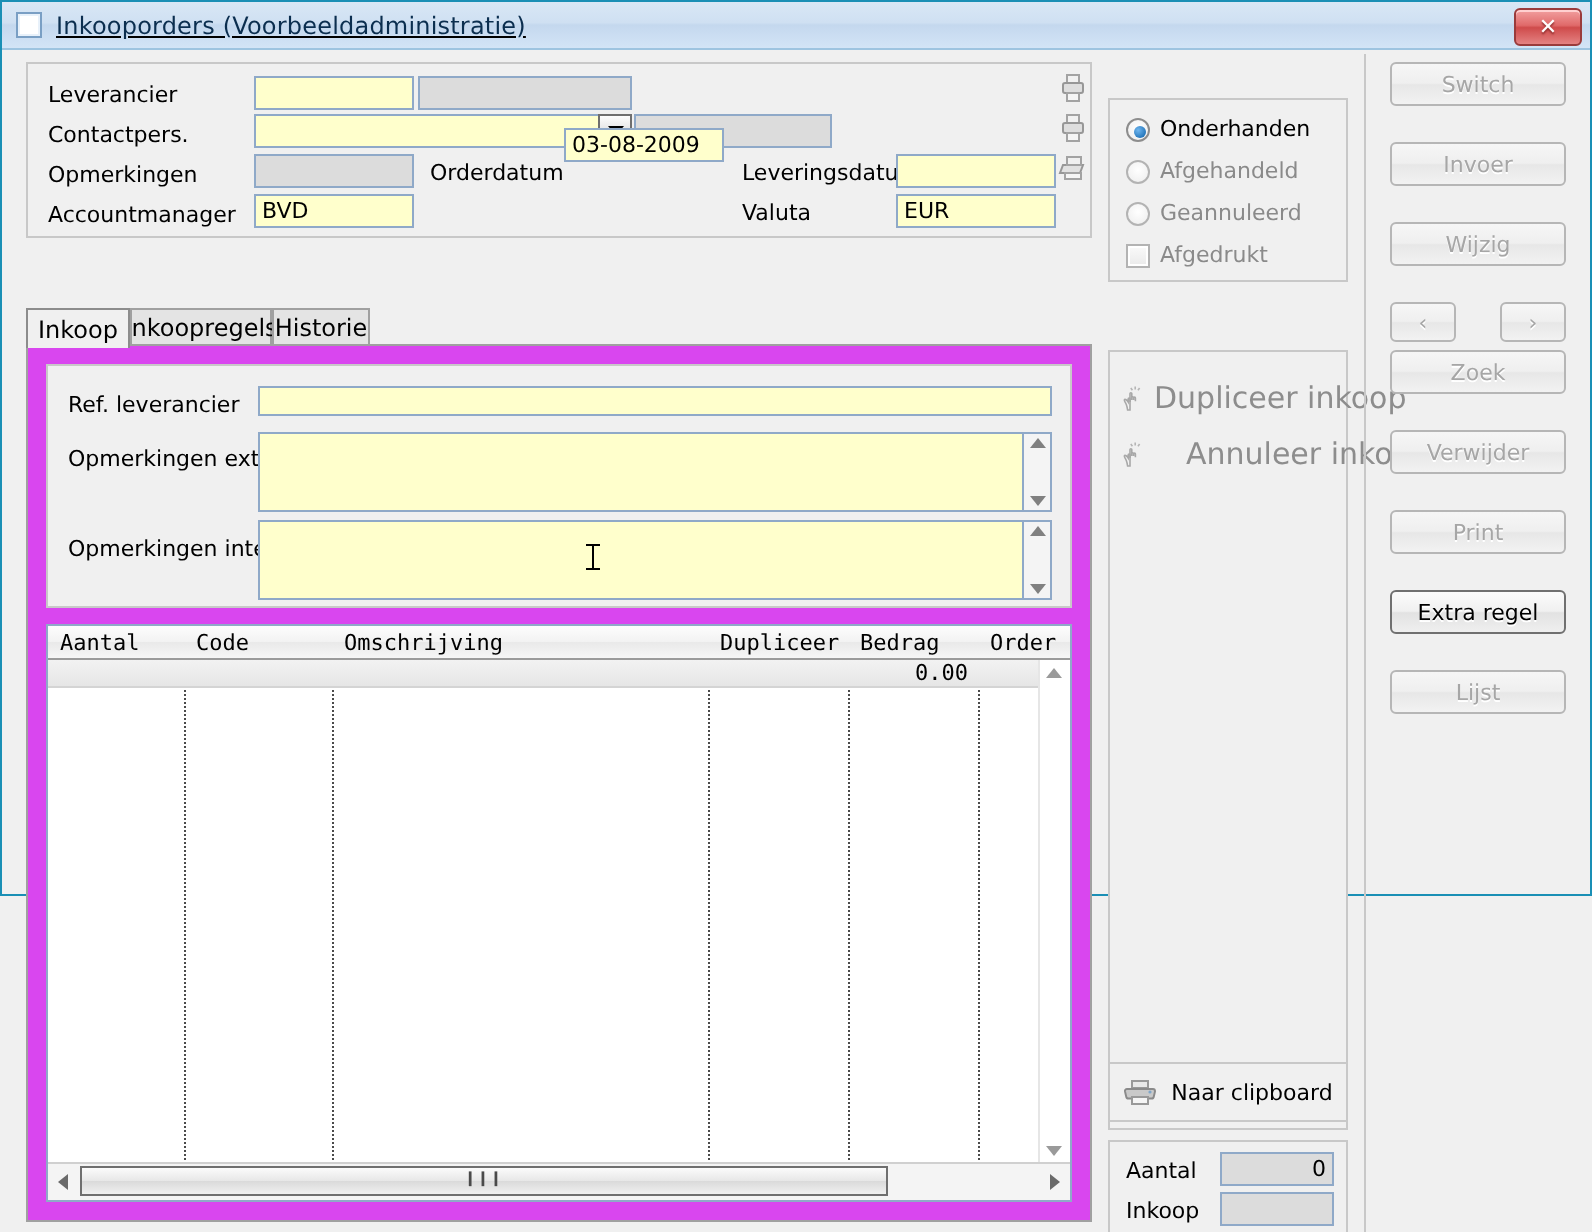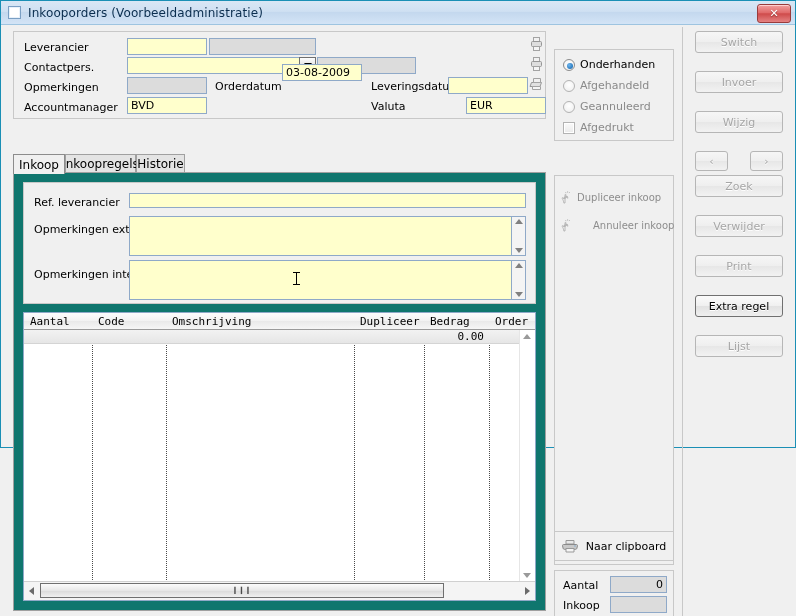--- a/index.html
+++ b/index.html
@@ -8,21 +8,21 @@
     font-family:"DejaVu Sans","Liberation Sans",sans-serif;
     font-size:11px;
     background:#f0f0f0;
     -webkit-font-smoothing:none;
   }
   .window{
     position:absolute;left:0;top:0;width:796px;height:448px;
     box-sizing:border-box;
     border:1px solid #1a8fb5;
     background:#f0f0f0;
-    display:flex;flex-direction:column;
+    display:flex;flex-direction:column;text-decoration:underline;
   }
   
   .titlebar{
     height:23px;flex:0 0 23px;position:relative;
     background:linear-gradient(to bottom,#d9e7f5 0%,#cfe0f2 45%,#c4d8ee 50%,#d3e4f6 100%);
     border-bottom:1px solid #9ec4e0;
     display:flex;align-items:center;
   }
   .title-icon{
     width:13px;height:13px;margin-left:7px;margin-right:7px;
@@ -95,21 +95,21 @@
   .tabstrip{position:absolute;left:12px;top:129px;width:533px;height:19px;}
   .tab{
     position:absolute;top:0;height:19px;box-sizing:border-box;
     border:1px solid #a0a0a0;border-bottom:none;
     background:#e4e4e4;font-size:12px;color:#000;
     display:flex;align-items:center;justify-content:center;padding:0 6px;cursor:pointer;
   }
   .tab.active{background:#f0f0f0;border-color:#8c8c8c;z-index:3;height:20px;}
   .tabpanel{
     position:absolute;left:12px;top:147px;width:533px;height:439px;
-    box-sizing:border-box;border:1px solid #a0a0a0;background:#0f766e;
+    box-sizing:border-box;border:1px solid #a0a0a0;background:#d946ef;
   }
   
   #notes-group{left:9px;top:9px;width:513px;height:122px;}
   .vscroll{
     position:absolute;box-sizing:border-box;width:15px;
     border:1px solid #8fa9c8;background:#f4f4f4;
     display:flex;flex-direction:column;justify-content:space-between;align-items:center;
     cursor:pointer;
   }
   .vscroll .ar{width:0;height:0;border-left:4px solid transparent;border-right:4px solid transparent;margin:2px 0;}
@@ -166,21 +166,21 @@
     position:absolute;left:16px;top:1px;height:15px;width:404px;box-sizing:border-box;
     border:1px solid #6f6f6f;
     background:linear-gradient(to bottom,#fbfbfb,#e7e7e7 50%,#dadada 51%,#f0f0f0);
     display:flex;align-items:center;justify-content:center;cursor:pointer;
   }
   .grip{font-family:"DejaVu Sans Mono",monospace;font-size:9px;color:#4a4a4a;letter-spacing:1px;line-height:1;}
   
   #mid-group{left:553px;top:150px;width:120px;height:390px;}
   .linkbtn{
     position:absolute;left:6px;display:flex;align-items:center;
-    font-size:10px;color:#8d8d8d;white-space:nowrap;cursor:default;
+    font-size:15px;color:#8d8d8d;white-space:nowrap;cursor:default;
   }
   .hand-icon{width:13px;height:14px;margin-right:3px;flex:0 0 13px;}
   .clipgroup{position:absolute;left:553px;top:506px;width:120px;height:30px;}
   .clip-row{
     position:absolute;left:0;top:0;width:100%;height:100%;
     display:flex;align-items:center;justify-content:center;cursor:pointer;
   }
   .printer{width:16px;height:14px;margin-right:8px;flex:0 0 16px;}
   #tot-group{left:553px;top:545px;width:120px;height:47px;}
   
@@ -230,21 +230,21 @@
       <div class="fld gray" style="left:303px;top:25px;width:99px;height:17px;"></div>
 
       <div class="fld gray" style="left:113px;top:45px;width:80px;height:17px;"></div>
       <div class="lbl" style="left:201px;top:48px;">Orderdatum</div>
       <div class="fld" style="left:268px;top:32px;width:80px;height:17px;">03-08-2009</div>
       <div class="lbl" style="left:357px;top:48px;">Leveringsdatum</div>
       <div class="fld" style="left:434px;top:45px;width:80px;height:17px;"></div>
 
       <div class="fld" style="left:113px;top:65px;width:80px;height:17px;">BVD</div>
       <div class="lbl" style="left:357px;top:68px;">Valuta</div>
-      <div class="fld" style="left:452px;top:65px;width:80px;height:17px;">EUR</div>
+      <div class="fld" style="left:434px;top:65px;width:80px;height:17px;">EUR</div>
 
       <div class="sideicon" style="left:516px;top:5px;">
         <svg width="13" height="14" viewBox="0 0 13 14">
           <rect x="3.5" y="0.5" width="6" height="4" fill="#f2f2f2" stroke="#8a8a8a"></rect>
           <rect x="1.5" y="4.5" width="10" height="5" rx="1" fill="#d9d9d9" stroke="#7a7a7a"></rect>
           <rect x="3.5" y="9.5" width="6" height="4" fill="#f7f7f7" stroke="#8a8a8a"></rect>
         </svg>
       </div>
       <div class="sideicon" style="left:516px;top:25px;">
         <svg width="13" height="14" viewBox="0 0 13 14">

